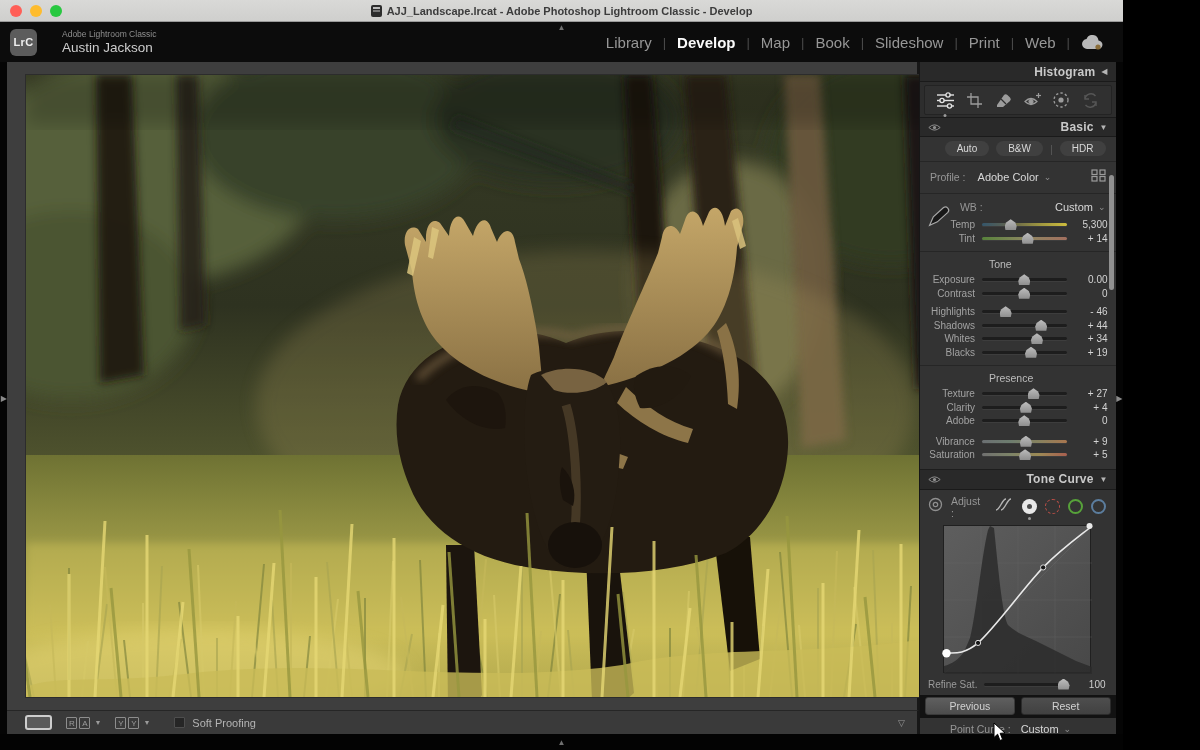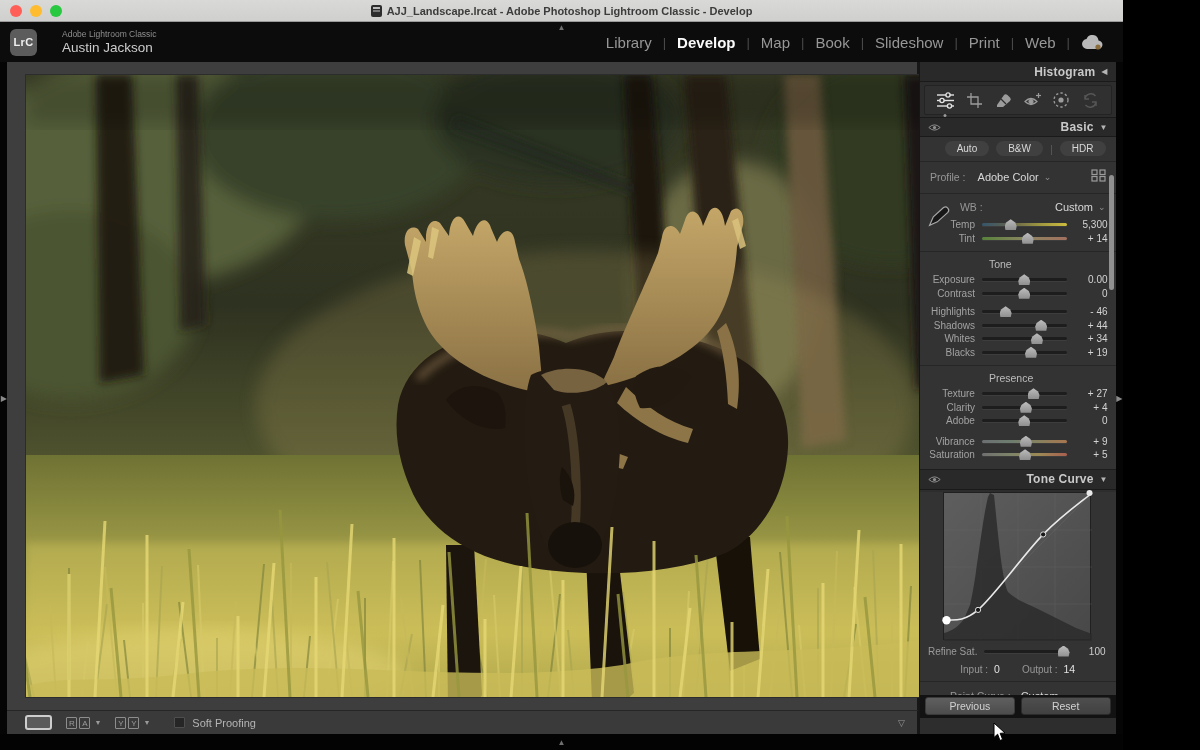--- a/index.html
+++ b/index.html
@@ -611,20 +611,41 @@
           <svg width="13" height="9" viewBox="0 0 16 10">
               <path d="M1,5 Q8,-1.5 15,5 Q8,11.5 1,5 Z" fill="none" stroke="#8f8f8f" stroke-width="1.2"></path>
               <circle cx="8" cy="5" r="2" fill="#8f8f8f"></circle>
             </svg>
         </span>
         <span class="ptitle">Tone Curve</span>
         <span class="ptri">▼</span>
       </div>
 
       <div class="sect" style="padding-bottom:2px">
+        <div class="adjust-row">
+          <span>
+            <svg width="15" height="15" viewBox="0 0 15 15">
+                <circle cx="7.5" cy="7.5" r="6" fill="none" stroke="#8f8f8f" stroke-width="1.3"></circle>
+                <circle cx="7.5" cy="7.5" r="2.2" fill="none" stroke="#8f8f8f" stroke-width="1.2"></circle>
+              </svg>
+          </span>
+          <span class="dim-label">Adjust :</span>
+          <span>
+            <svg width="20" height="15" viewBox="0 0 20 15">
+                <g stroke="#b5b5b5" stroke-width="1.4" fill="none">
+              <path d="M2,13 C6,13 8,2 12,2"></path>
+                  <path d="M7,13 C11,13 13,2 17,2"></path>
+                </g>
+              </svg>
+          </span>
+          <span class="chan point"></span>
+          <span class="chan red"></span>
+          <span class="chan green"></span>
+          <span class="chan blue"></span>
+        </div>
 
         <div class="curve-wrap">
           <svg width="148" height="148" viewBox="0 0 148 148">
             <g stroke="#6a6a6a" stroke-width="0.6" opacity=".55">
               <line x1="37" y1="0" x2="37" y2="148"></line>
                 <line x1="74" y1="0" x2="74" y2="148"></line>
                 <line x1="111" y1="0" x2="111" y2="148"></line>
               <line x1="0" y1="37" x2="148" y2="37"></line>
                 <line x1="0" y1="74" x2="148" y2="74"></line>
                 <line x1="0" y1="111" x2="148" y2="111"></line>

